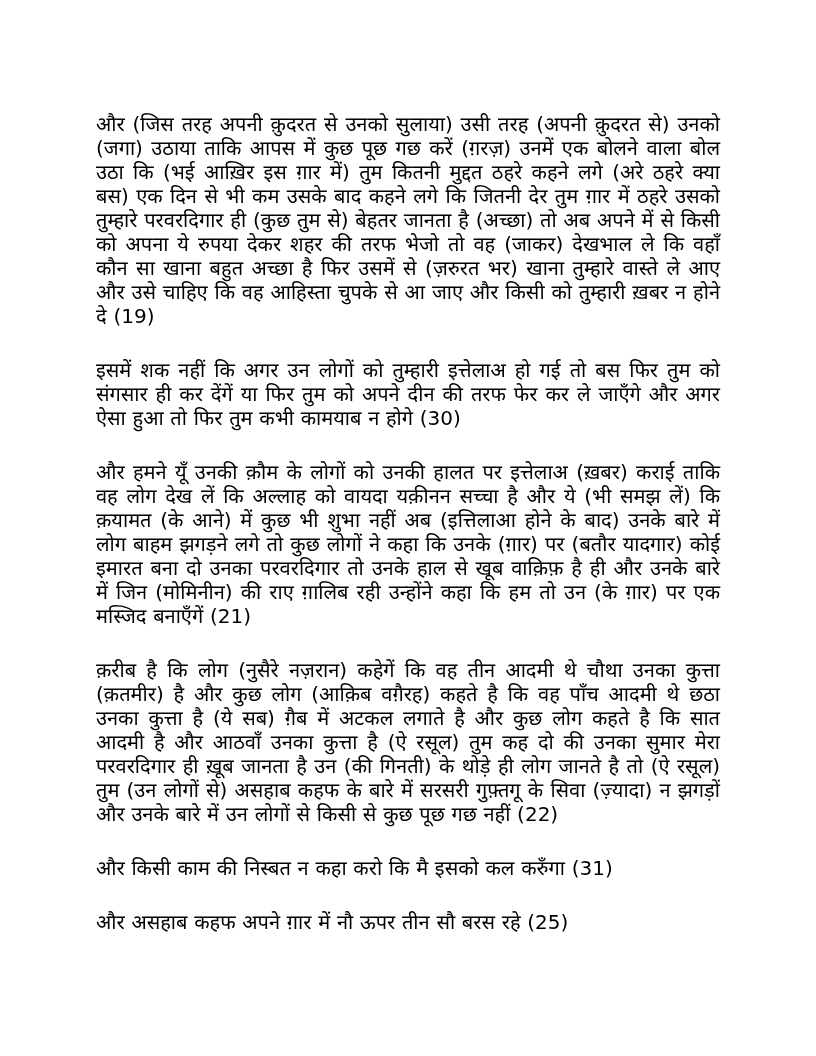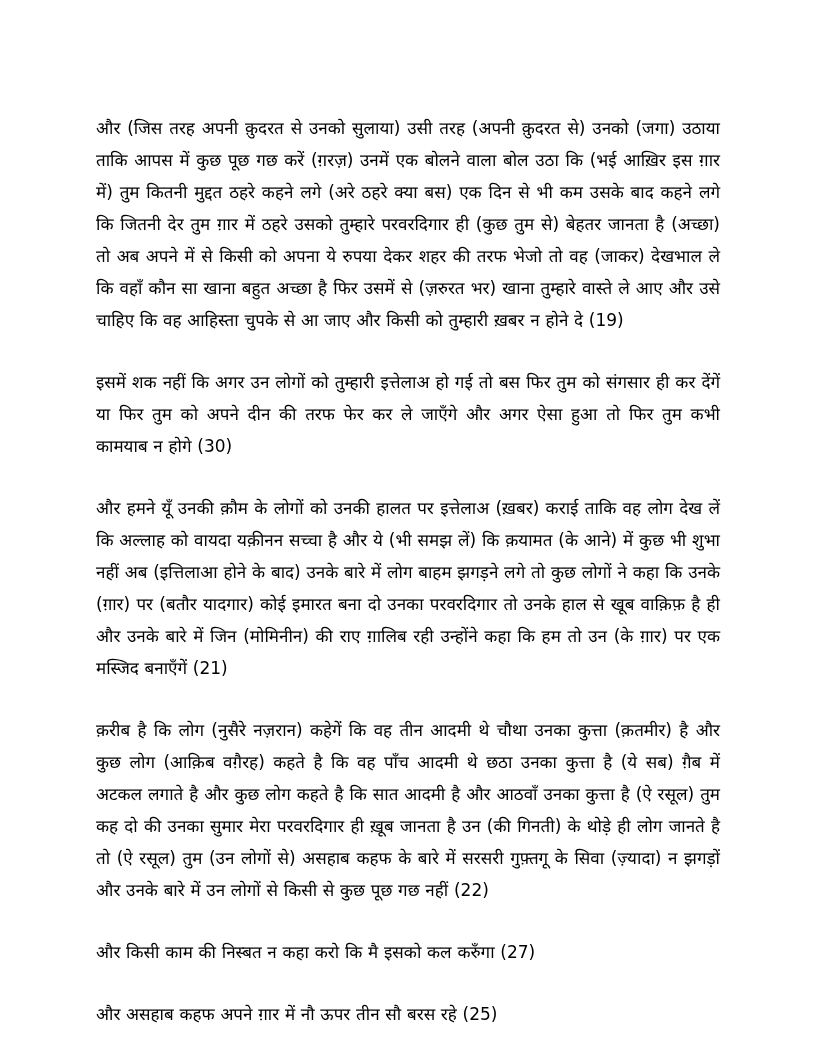--- a/index.html
+++ b/index.html
@@ -19,37 +19,37 @@
     width: 816px;
     height: 1056px;
     box-sizing: border-box;
     padding: 112px 96px 80px 96px;
     background: #ffffff;
   }
   .doc-body {
     width: 624px;
   }
   .para {
-    font-size: 17px;
-    line-height: 32px;
+    font-size: 20px;
+    line-height: 24px;
     text-align: justify;
     text-justify: inter-word;
     margin: 0 0 30px 0;
     word-spacing: 0.02em;
   }
   .para:last-child {
     margin-bottom: 0;
   }
   
 </style>
 </head>
 <body>
 
 <div class="page">
   <div class="doc-body">
     <p class="para">और (जिस तरह अपनी क़ुदरत से उनको सुलाया) उसी तरह (अपनी क़ुदरत से) उनको (जगा) उठाया ताकि आपस में कुछ पूछ गछ करें (ग़रज़) उनमें एक बोलने वाला बोल उठा कि (भई आख़िर इस ग़ार में) तुम कितनी मुद्दत ठहरे कहने लगे (अरे ठहरे क्या बस) एक दिन से भी कम उसके बाद कहने लगे कि जितनी देर तुम ग़ार में ठहरे उसको तुम्हारे परवरदिगार ही (कुछ तुम से) बेहतर जानता है (अच्छा) तो अब अपने में से किसी को अपना ये रुपया देकर शहर की तरफ भेजो तो वह (जाकर) देखभाल ले कि वहाँ कौन सा खाना बहुत अच्छा है फिर उसमें से (ज़रुरत भर) खाना तुम्हारे वास्ते ले आए और उसे चाहिए कि वह आहिस्ता चुपके से आ जाए और किसी को तुम्हारी ख़बर न होने दे (19)</p>
     <p class="para">इसमें शक नहीं कि अगर उन लोगों को तुम्हारी इत्तेलाअ हो गई तो बस फिर तुम को संगसार ही कर देंगें या फिर तुम को अपने दीन की तरफ फेर कर ले जाएँगे और अगर ऐसा हुआ तो फिर तुम कभी कामयाब न होगे (30)</p>
     <p class="para">और हमने यूँ उनकी क़ौम के लोगों को उनकी हालत पर इत्तेलाअ (ख़बर) कराई ताकि वह लोग देख लें कि अल्लाह को वायदा यक़ीनन सच्चा है और ये (भी समझ लें) कि क़यामत (के आने) में कुछ भी शुभा नहीं अब (इत्तिलाआ होने के बाद) उनके बारे में लोग बाहम झगड़ने लगे तो कुछ लोगों ने कहा कि उनके (ग़ार) पर (बतौर यादगार) कोई इमारत बना दो उनका परवरदिगार तो उनके हाल से खूब वाक़िफ़ है ही और उनके बारे में जिन (मोमिनीन) की राए ग़ालिब रही उन्होंने कहा कि हम तो उन (के ग़ार) पर एक मस्जिद बनाएँगें (21)</p>
     <p class="para">क़रीब है कि लोग (नुसैरे नज़रान) कहेगें कि वह तीन आदमी थे चौथा उनका कुत्ता (क़तमीर) है और कुछ लोग (आक़िब वग़ैरह) कहते है कि वह पाँच आदमी थे छठा उनका कुत्ता है (ये सब) ग़ैब में अटकल लगाते है और कुछ लोग कहते है कि सात आदमी है और आठवाँ उनका कुत्ता है (ऐ रसूल) तुम कह दो की उनका सुमार मेरा परवरदिगार ही ख़ूब जानता है उन (की गिनती) के थोड़े ही लोग जानते है तो (ऐ रसूल) तुम (उन लोगों से) असहाब कहफ के बारे में सरसरी गुफ़्तगू के सिवा (ज़्यादा) न झगड़ों और उनके बारे में उन लोगों से किसी से कुछ पूछ गछ नहीं (22)</p>
-    <p class="para">और किसी काम की निस्बत न कहा करो कि मै इसको कल करुँगा (27)</p>
+    <p class="para">और किसी काम की निस्बत न कहा करो कि मै इसको कल करुँगा (31)</p>
     <p class="para">और असहाब कहफ अपने ग़ार में नौ ऊपर तीन सौ बरस रहे (25)</p>
   </div>
 </div>
 
 </body></html>

